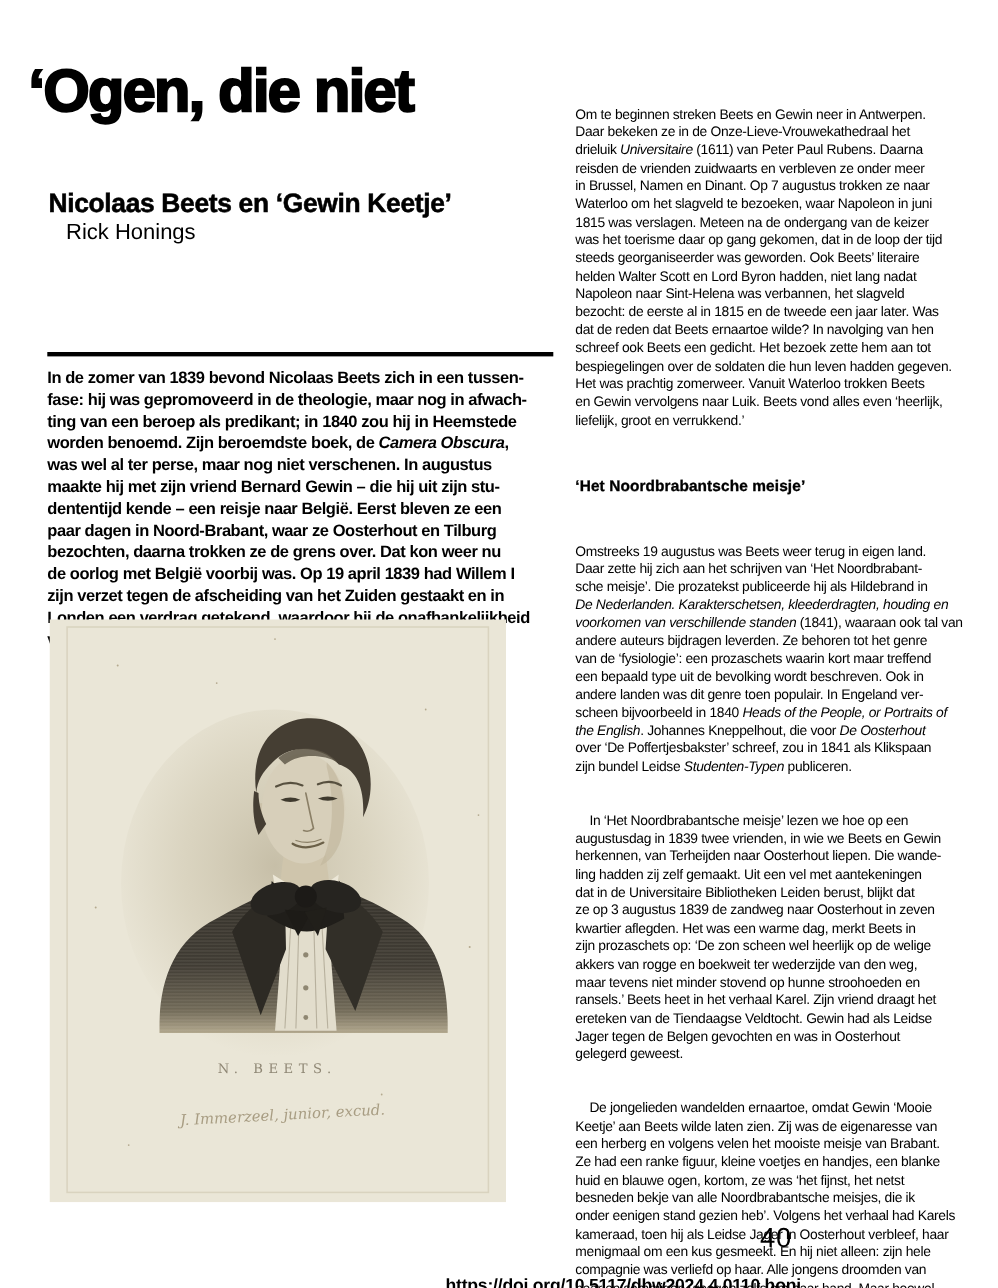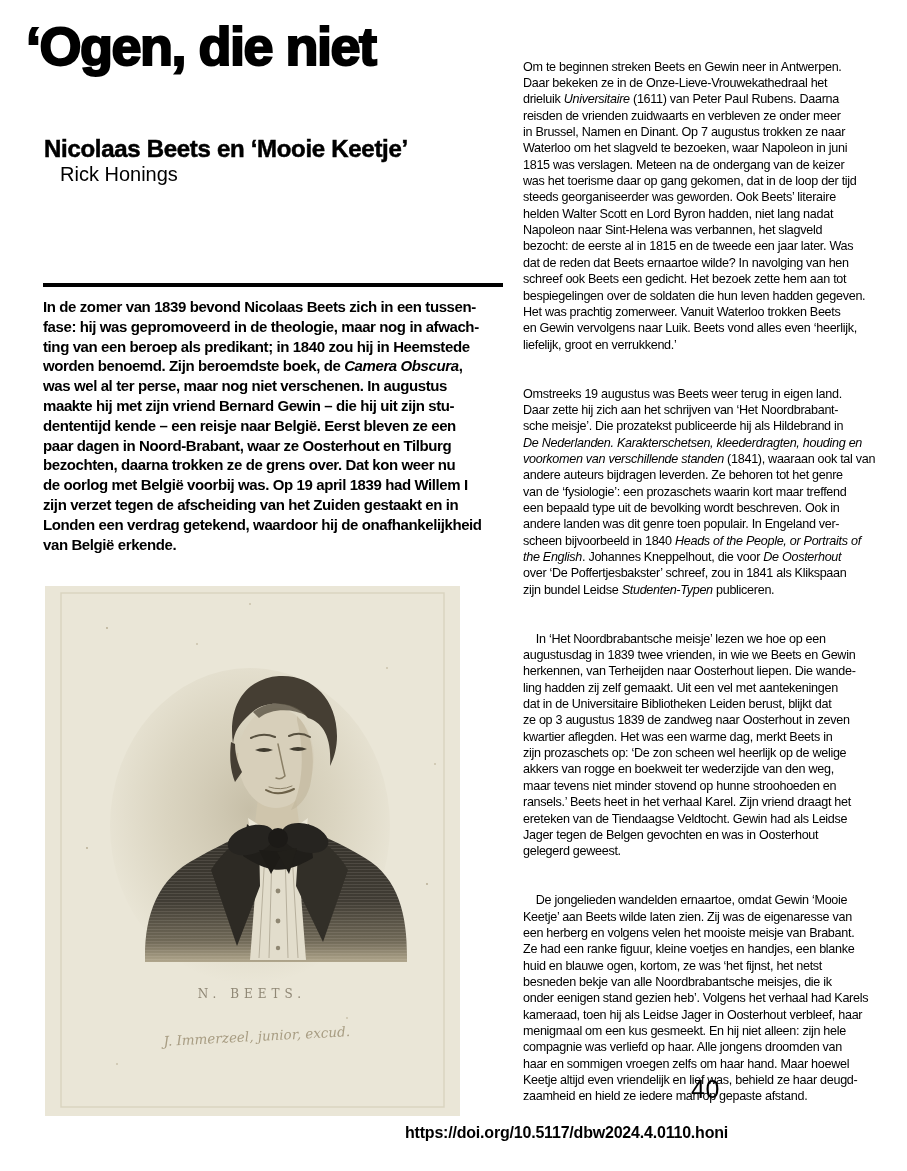--- a/index.html
+++ b/index.html
@@ -4,21 +4,21 @@
 <style>
   html,body{margin:0;padding:0;}
   body{
     width:907px;height:1171px;
     background:#ffffff;
     position:relative;
     font-family:"Liberation Sans", sans-serif;
     color:#000;
     overflow:hidden;
   }
-  .abs{position:absolute;}
+  .abs{position:absolute;margin-top:37px;}
 
   
   .title-block{left:26px;top:18px;}
   .title-line{
     font-weight:bold;
     font-size:54px;
     line-height:56px;
     letter-spacing:-1.5px;
     -webkit-text-stroke:2.1px #000;
     white-space:pre;
@@ -39,21 +39,21 @@
   .intro{
     left:43px;top:297px;width:465px;
     font-weight:bold;
     font-size:15px;
     line-height:19.8px;
     letter-spacing:-0.4px;
     white-space:pre;
   }
 
   
-  .portrait{left:45px;top:586px;width:481px;height:530px;}
+  .portrait{left:45px;top:563px;width:481px;height:530px;}
   .portrait svg{display:block;}
 
   
   .right-col{
     left:523px;top:26px;width:368px;
     font-size:12.6px;
     line-height:16.35px;
     letter-spacing:-0.3px;
     white-space:pre;
   }
@@ -73,21 +73,21 @@
   .footer-pageno{left:691px;top:1075px;font-size:25px;letter-spacing:0.5px;white-space:pre;}
 
   i{font-style:italic;}
 </style>
 </head>
 <body>
 
 <div class="abs title-block">
   <div class="title-line">‘Ogen, die niet</div>
 </div>
-<div class="abs subtitle">Nicolaas Beets en ‘Mooie Keetje’</div>
+<div class="abs subtitle">Nicolaas Beets en ‘Gewin Keetje’</div>
 <div class="abs author">Rick Honings</div>
 
 <div class="abs rule"></div>
 <div class="abs intro">In de zomer van 1839 bevond Nicolaas Beets zich in een tussen-
 fase: hij was gepromoveerd in de theologie, maar nog in afwach-
 ting van een beroep als predikant; in 1840 zou hij in Heemstede
 worden benoemd. Zijn beroemdste boek, de <i>Camera Obscura</i>,
 was wel al ter perse, maar nog niet verschenen. In augustus
 maakte hij met zijn vriend Bernard Gewin – die hij uit zijn stu-
 dententijd kende – een reisje naar België. Eerst bleven ze een
@@ -205,20 +205,21 @@
 steeds georganiseerder was geworden. Ook Beets’ literaire
 helden Walter Scott en Lord Byron hadden, niet lang nadat
 Napoleon naar Sint-Helena was verbannen, het slagveld
 bezocht: de eerste al in 1815 en de tweede een jaar later. Was
 dat de reden dat Beets ernaartoe wilde? In navolging van hen
 schreef ook Beets een gedicht. Het bezoek zette hem aan tot
 bespiegelingen over de soldaten die hun leven hadden gegeven.
 Het was prachtig zomerweer. Vanuit Waterloo trokken Beets
 en Gewin vervolgens naar Luik. Beets vond alles even ‘heerlijk,
 liefelijk, groot en verrukkend.’</p>
+  <p class="section-heading">‘Het Noordbrabantsche meisje’</p>
   <p>Omstreeks 19 augustus was Beets weer terug in eigen land.
 Daar zette hij zich aan het schrijven van ‘Het Noordbrabant-
 sche meisje’. Die prozatekst publiceerde hij als Hildebrand in
 <i>De Nederlanden. Karakterschetsen, kleederdragten, houding en
 voorkomen van verschillende standen</i> (1841), waaraan ook tal van
 andere auteurs bijdragen leverden. Ze behoren tot het genre
 van de ‘fysiologie’: een prozaschets waarin kort maar treffend
 een bepaald type uit de bevolking wordt beschreven. Ook in
 andere landen was dit genre toen populair. In Engeland ver-
 scheen bijvoorbeeld in 1840 <i>Heads of the People, or Portraits of

